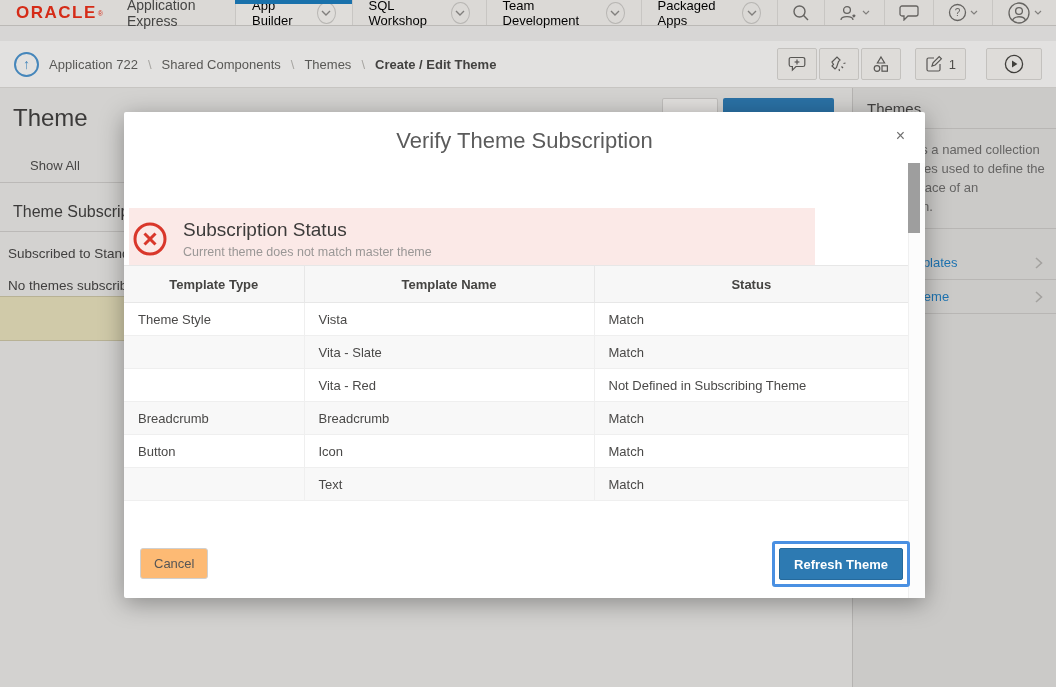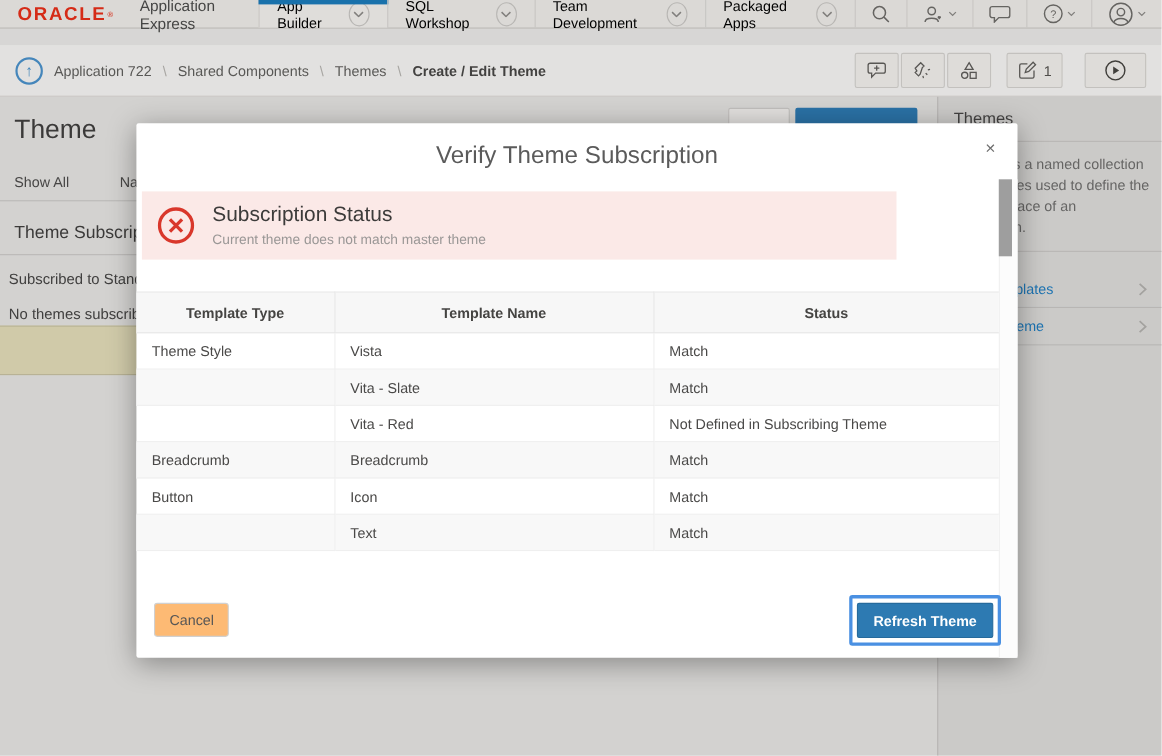--- a/index.html
+++ b/index.html
@@ -44,21 +44,21 @@
   .toolgroup { display:flex; gap:2px; margin-right:8px; }
   .gap8 { width:8px; }
 
   
   .content { position:absolute; top:88px; left:0; width:1056px; height:599px; }
   .main { position:absolute; top:0; left:0; width:852px; height:599px; background:#e3e2e0; }
   .side { position:absolute; top:0; left:852px; width:204px; height:599px; background:#dbdad8;
           border-left:1px solid #c3c1bf; }
 
   .page-title { position:absolute; top:16px; left:13px; font-size:24px; color:#3f3e3d; font-weight:normal; }
-  .page-tabs { position:absolute; top:70px; left:13px; font-size:13px; color:#4c4b4a; display:flex; }
+  .page-tabs { position:absolute; top:70px; left:30px; font-size:13px; color:#4c4b4a; display:flex; }
   .page-tabs span:nth-child(2) { margin-left:46px; }
   .tabs-underline { position:absolute; top:94px; left:0; width:852px; border-top:1px solid #c9c7c5; }
   .section-band { position:absolute; top:104px; left:0; width:852px; height:40px;
                   border-bottom:1px solid #c9c7c5; display:flex; align-items:center; }
   .section-band .t { font-size:16px; color:#3f3e3d; margin-left:13px; }
   .body-line1 { position:absolute; top:158px; left:8px; font-size:13.5px; color:#454443; }
   .body-line2 { position:absolute; top:190px; left:8px; font-size:13.5px; color:#454443; }
   .tan-bar { position:absolute; top:208px; left:0; width:852px; height:45px; background:#e0dab6;
              border-top:1px solid #c6c0a0; border-bottom:1px solid #c6c0a0; }
   .pbtn-gray { position:absolute; top:10px; left:662px; width:56px; height:30px; background:#f2f0ee;
@@ -78,22 +78,22 @@
   
   .scrim { position:absolute; inset:0; background:rgba(20,18,15,0.075); z-index:2; }
 
   
   .modal { position:absolute; z-index:3; left:124px; top:112px; width:801px; height:486px; background:#ffffff;
            border-radius:2px; box-shadow:0 5px 25px rgba(0,0,0,0.35); }
   .m-head { position:relative; height:50px; }
   .m-title { text-align:center; font-size:22px; font-weight:300; color:#5b5b5b; line-height:58px; }
   .m-close { position:absolute; top:16px; right:20px; font-size:16px; color:#6f6f6f; line-height:1; cursor:default; }
 
-  .m-alert { position:absolute; top:62px; left:5px; width:686px; height:62px; background:#fbe9e7;
-             display:flex; align-items:center; padding:0 14px; }
+  .m-alert { position:absolute; top:96px; left:5px; width:686px; height:62px; background:#fbe9e7;
+             display:flex; align-items:center; padding:0 4px; }
   .alert-icon { width:34px; height:34px; flex:0 0 34px; margin-right:16px; }
   .m-alert .at { font-size:19px; color:#3c3b3a; }
   .m-alert .am { font-size:12.5px; color:#9a9796; margin-top:4px; }
 
   .m-table { position:absolute; top:153px; left:0; width:784px; border-collapse:collapse; font-size:13px; color:#4a4948; }
   .m-table th { background:#f7f7f7; font-weight:bold; text-align:center; height:37px;
                 border:1px solid #e7e7e7; border-left:none; color:#454442; }
   .m-table th:last-child { border-right:none; }
   .m-table td { height:33px; padding:0 14px; border-right:1px solid #efefef; border-bottom:1px solid #efefef; }
   .m-table td:last-child { border-right:none; }

